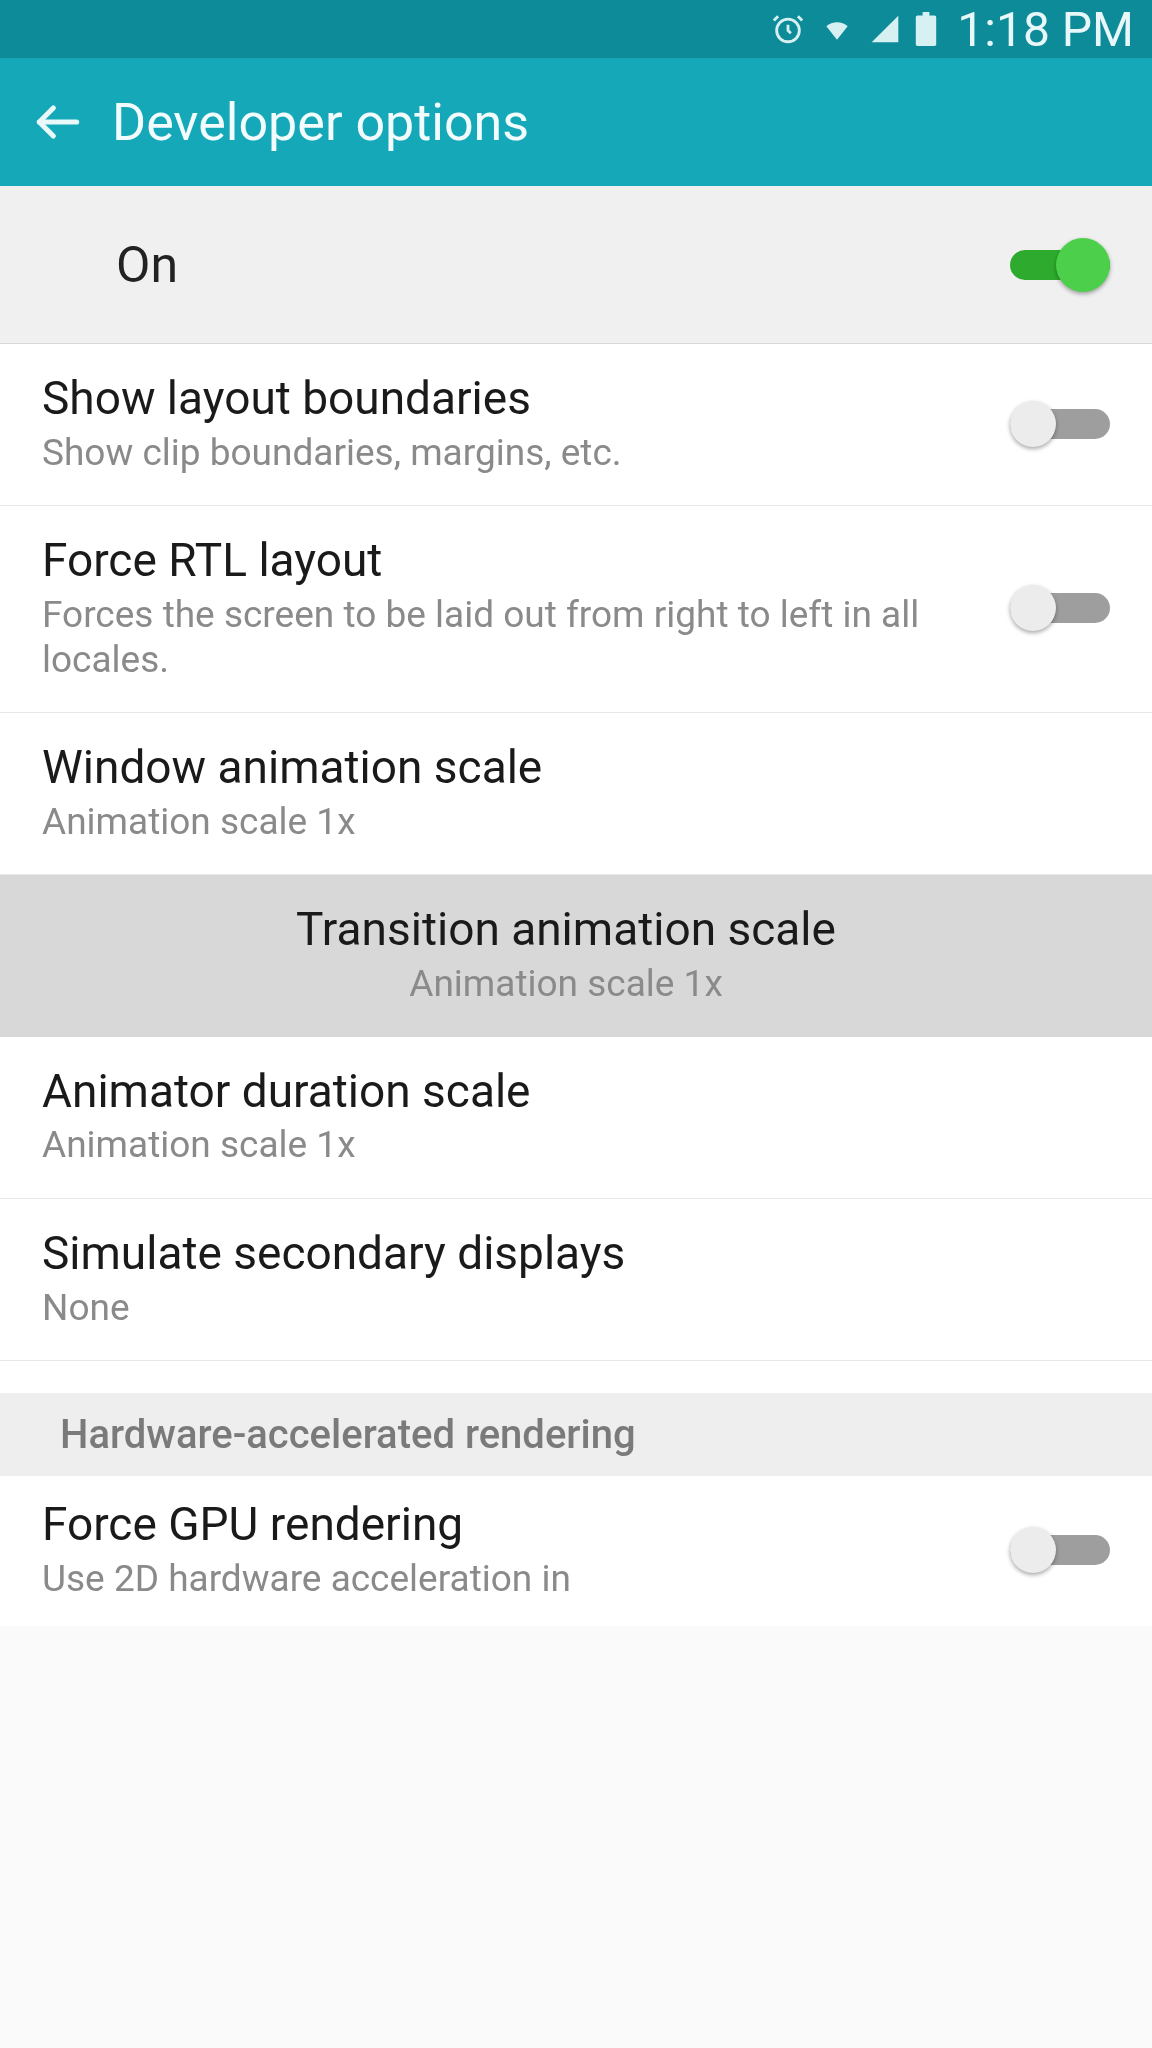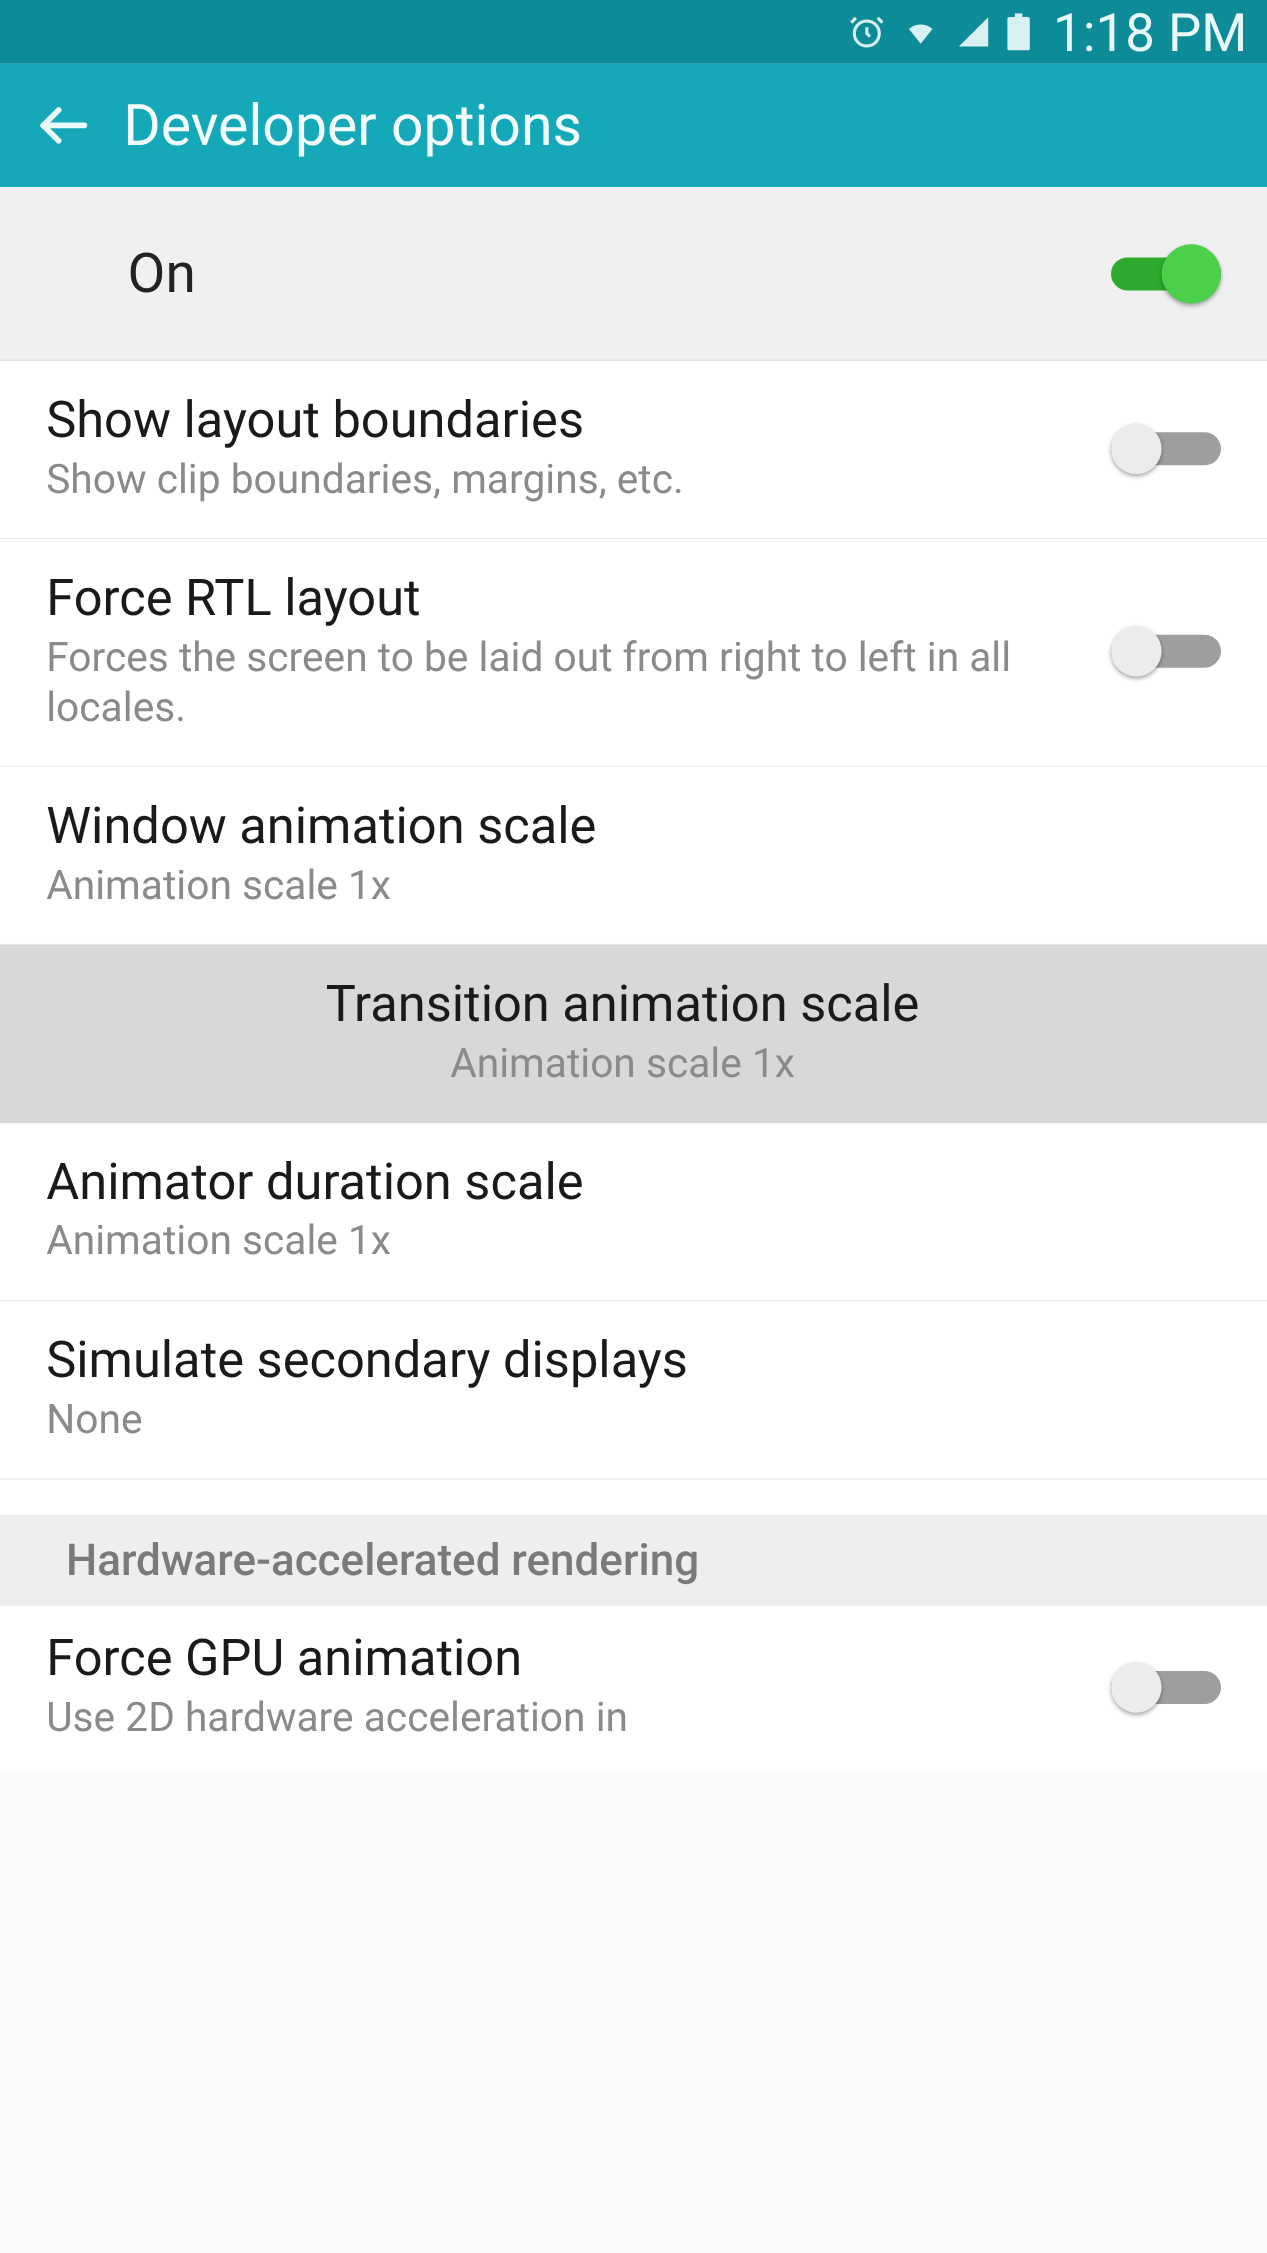--- a/index.html
+++ b/index.html
@@ -20,21 +20,21 @@
   gap: 14px;
 }
 .status-bar .icon { color: #d7f0f2; display: flex; align-items: center; }
 .status-bar .clock {
   color: #e8f7f8;
   font-size: 48px;
   font-weight: 400;
   margin-left: 6px;
 }
 .app-bar {
-  height: 112px;
+  height: 128px;
   background: #14a8b8;
   display: flex;
   align-items: center;
   padding: 0 30px;
 }
 .back-btn { color: #e9f9fa; display: flex; align-items: center; margin-right: 26px; }
 .app-title {
   color: #f3fcfd;
   font-size: 52px;
   font-weight: 400;
@@ -215,21 +215,21 @@
     <div class="text">
       <div class="title">Simulate secondary displays</div>
       <div class="sub">None</div>
     </div>
   </div>
 
   <div class="section-header">Hardware-accelerated rendering</div>
 
   <div class="item last-cut cut">
     <div class="text">
-      <div class="title">Force GPU animation</div>
+      <div class="title">Force GPU rendering</div>
       <div class="sub">Use 2D hardware acceleration in</div>
     </div>
     <div class="toggle">
         <div class="track"></div>
         <div class="thumb"></div>
       </div>
   </div>
 
 </div>
 

